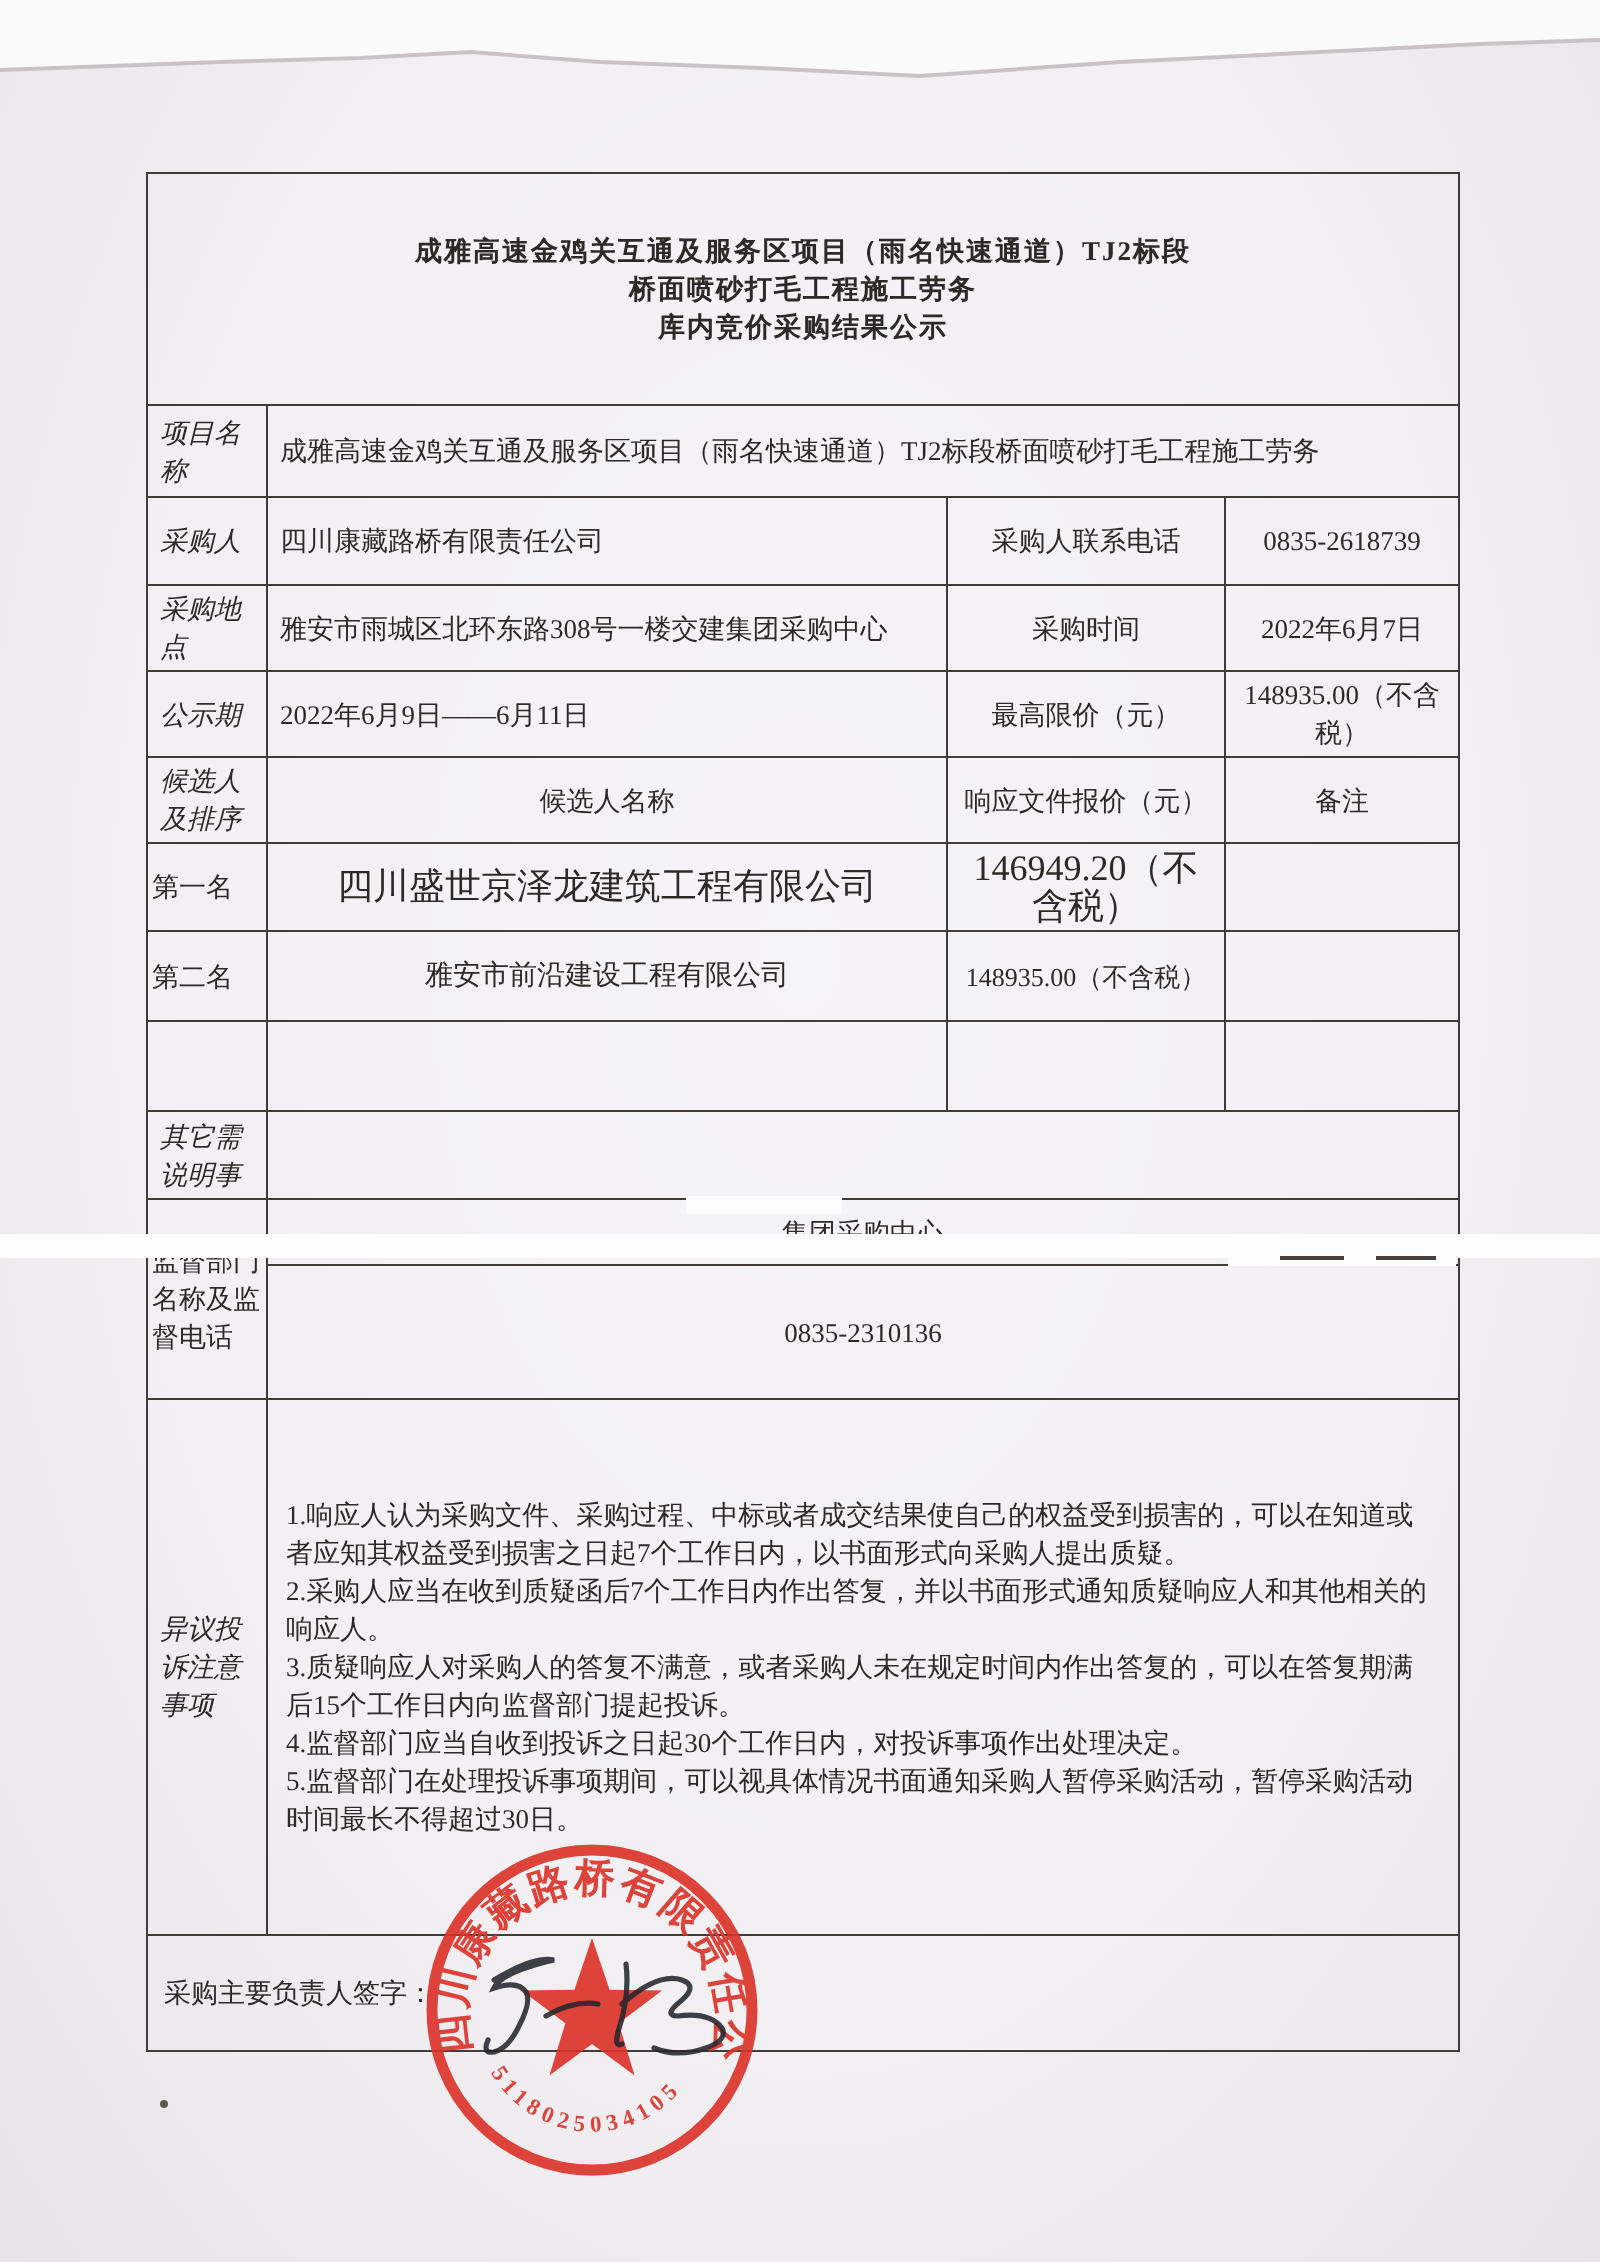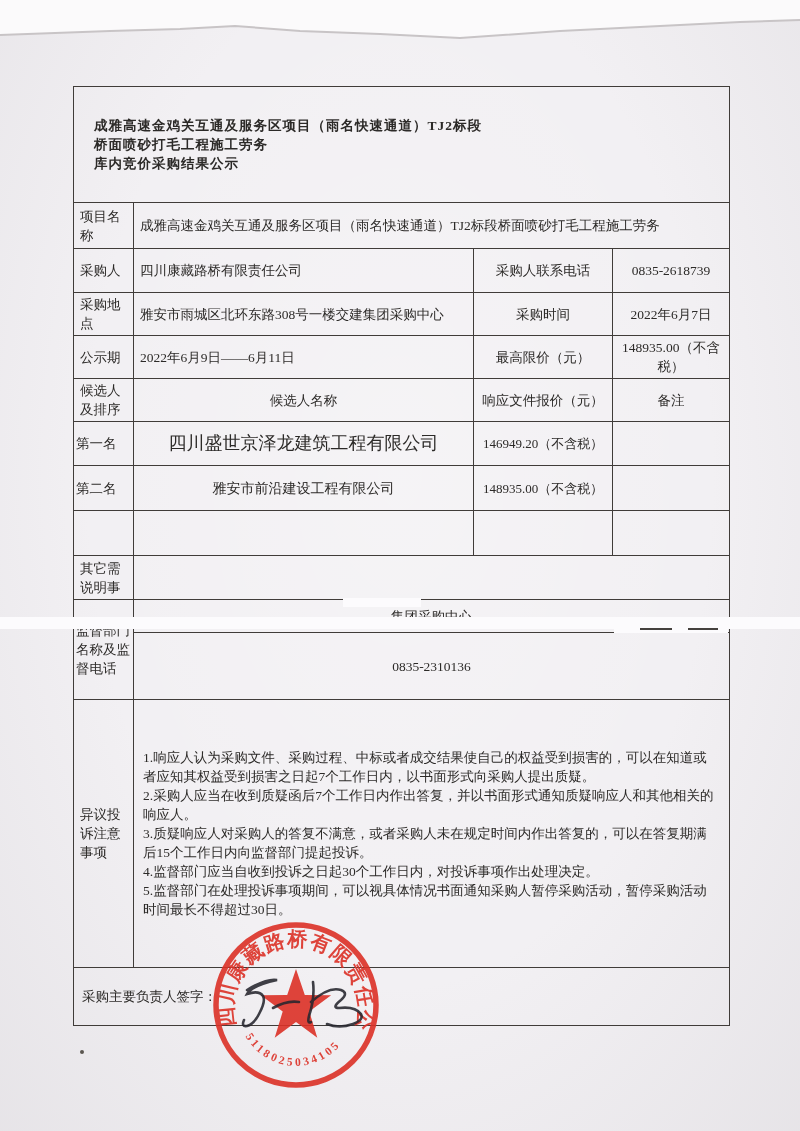--- a/index.html
+++ b/index.html
@@ -22,24 +22,24 @@
   #doc-table td{
     border:1.5px solid #403c39;
     padding:2px 6px;
     font-size:13.5px;
     line-height:19px;
     vertical-align:middle;
     overflow:hidden;
     word-break:break-all;
   }
   .title-cell{
-    text-align:left;font-weight:bold;font-size:18px;line-height:25px;
+    text-align:center;font-weight:bold;font-size:18px;line-height:25px;
     letter-spacing:1px;padding:6px 20px !important;
   }
-  .lbl{ text-align:left; }
+  .lbl{ text-align:left;font-style:italic; }
   .lbl-c{ text-align:left; padding:2px 2px !important;}
   .val-l{ text-align:left; font-size:14px;}
   .val-c{ text-align:center; }
   .small-wrap{ font-size:13px; line-height:17px; text-align:center;}
   .notes-cell{
     vertical-align:middle;text-align:left;
     font-size:13.5px;line-height:21.5px;
     padding:6px 10px 6px 9px !important;
     font-family:Liberation Serif, serif;
   }
@@ -110,21 +110,21 @@
   <tr style="height:41px">
     <td class="lbl">候选人及排序</td>
     <td class="val-c">候选人名称</td>
     <td class="val-c">响应文件报价（元）</td>
     <td class="val-c">备注</td>
   </tr>
 
   <tr style="height:44px">
     <td class="lbl-c">第一名</td>
     <td class="val-c" style="font-size:18px">四川盛世京泽龙建筑工程有限公司</td>
-    <td class="val-c" style="font-size:13px">146949.20（不含税）</td>
+    <td class="val-c" style="font-size:18px">146949.20（不含税）</td>
     <td class="val-c"></td>
   </tr>
 
   <tr style="height:45px">
     <td class="lbl-c">第二名</td>
     <td class="val-c" style="font-size:14px">雅安市前沿建设工程有限公司</td>
     <td class="val-c" style="font-size:13px">148935.00（不含税）</td>
     <td class="val-c"></td>
   </tr>
 

